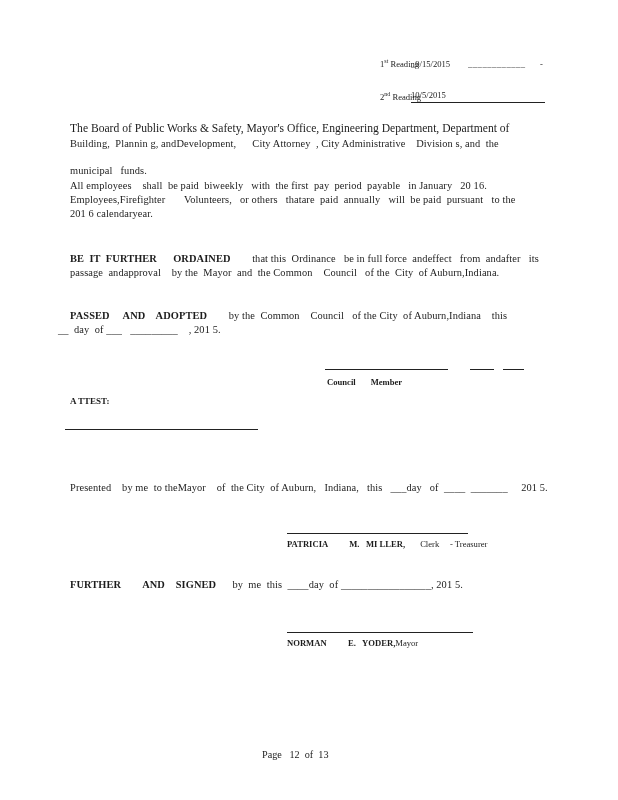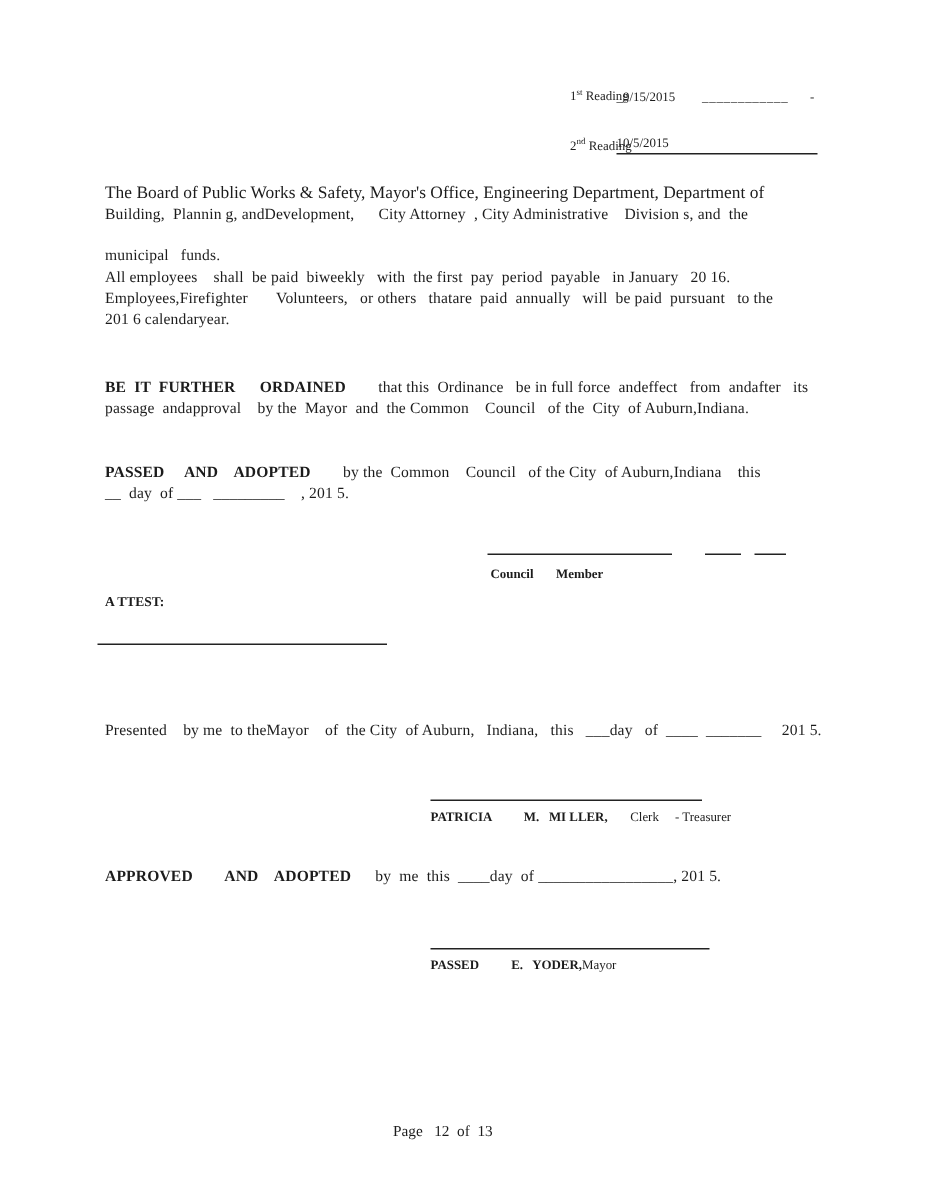--- a/index.html
+++ b/index.html
@@ -62,36 +62,36 @@
   <div class="line small" style="left:70px; top:137px;">Building,  Plannin g, andDevelopment,      City Attorney  , City Administrative    Division s, and  the</div>
   <div class="line small" style="left:70px; top:164px;">municipal   funds.</div>
   <div class="line small" style="left:70px; top:179px;">All employees    shall  be paid  biweekly   with  the first  pay  period  payable   in January   20 16.</div>
   <div class="line small" style="left:70px; top:193px;">Employees,Firefighter       Volunteers,   or others   thatare  paid  annually   will  be paid  pursuant   to the</div>
   <div class="line small" style="left:70px; top:207px;text-align:right;">201 6 calendaryear.</div>
 
   <div class="line small" style="left:70px; top:252px;font-family:Liberation Serif, serif;"><span class="b">BE  IT  FURTHER      ORDAINED</span><span>        that this  Ordinance   be in full force  andeffect   from  andafter   its</span></div>
   <div class="line small" style="left:70px; top:266px;">passage  andapproval    by the  Mayor  and  the Common    Council   of the  City  of Auburn,Indiana.</div>
 
   <div class="line small" style="left:70px; top:309px;"><span class="b">PASSED     AND    ADOPTED</span><span>        by the  Common    Council   of the City  of Auburn,Indiana    this</span></div>
-  <div class="line small" style="left:70px; top:323px;font-family:Liberation Serif, serif;">__  day  of ___   _________    , 201 5.</div>
+  <div class="line small" style="left:58px; top:323px;font-family:Liberation Serif, serif;">__  day  of ___   _________    , 201 5.</div>
 
   <div class="rule" style="left:325px; top:369px; width:123px;"></div>
   <div class="rule" style="left:470px; top:369px; width:24px;"></div>
   <div class="rule" style="left:503px; top:369px; width:21px;"></div>
   <div class="line tiny b" style="left:327px; top:375px;">Council       Member</div>
 
   <div class="line tiny b" style="left:70px; top:394px; font-size:9px;">A TTEST:</div>
 
   <div class="rule" style="left:65px; top:429px; width:193px;"></div>
 
   <div class="line small" style="left:70px; top:481px;">Presented    by me  to theMayor    of  the City  of Auburn,   Indiana,   this   ___day   of  ____  _______     201 5.</div>
 
   <div class="rule" style="left:287px; top:533px; width:181px;"></div>
   <div class="line tiny" style="left:287px; top:537px;"><span class="b">PATRICIA          M.   MI LLER,</span><span>       Clerk     - Treasurer</span></div>
 
-  <div class="line small" style="left:70px; top:578px;"><span class="b">APPROVED        AND    ADOPTED</span><span>      by  me  this  ____day  of _________________, 201 5.</span></div>
+  <div class="line small" style="left:70px; top:578px;"><span class="b">FURTHER        AND    SIGNED</span><span>      by  me  this  ____day  of _________________, 201 5.</span></div>
 
   <div class="rule" style="left:287px; top:632px; width:186px;"></div>
-  <div class="line tiny" style="left:287px; top:636px;"><span class="b">PASSED          E.   YODER,</span><span>Mayor</span></div>
+  <div class="line tiny" style="left:287px; top:636px;"><span class="b">NORMAN          E.   YODER,</span><span>Mayor</span></div>
 
   <div class="footer">Page   12  of  13</div>
 
 </div>
 
 </body></html>

